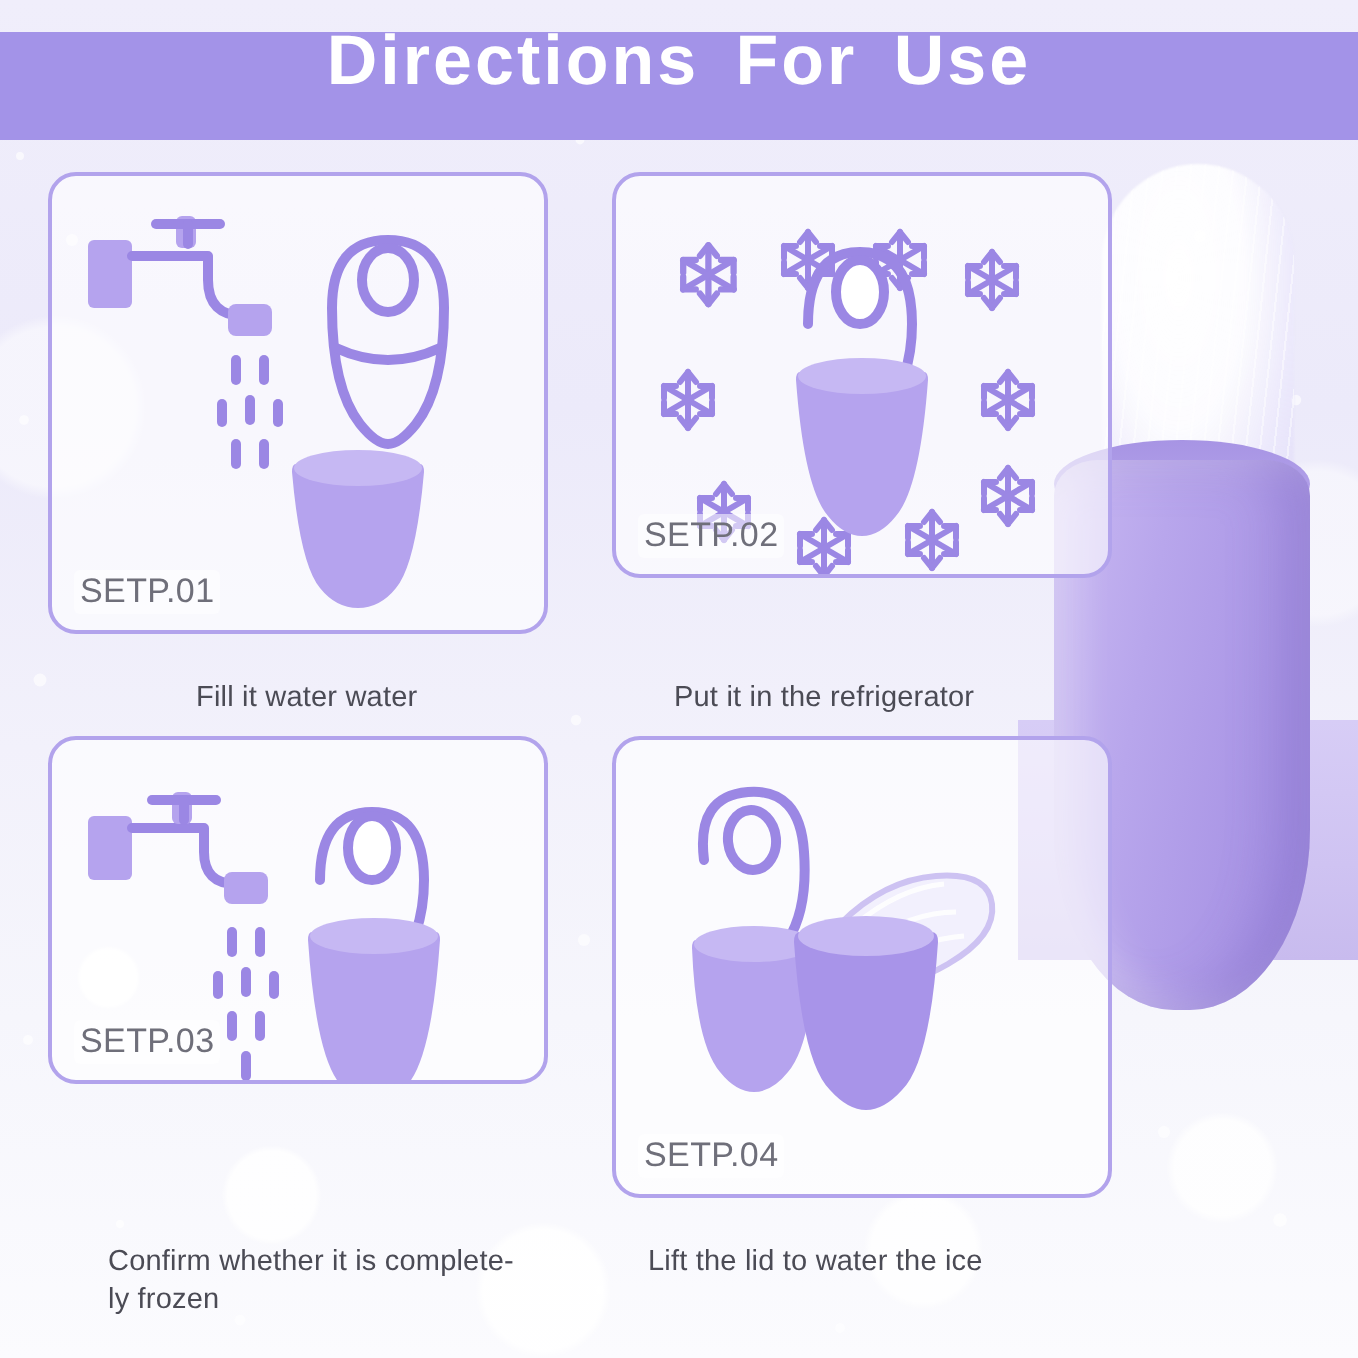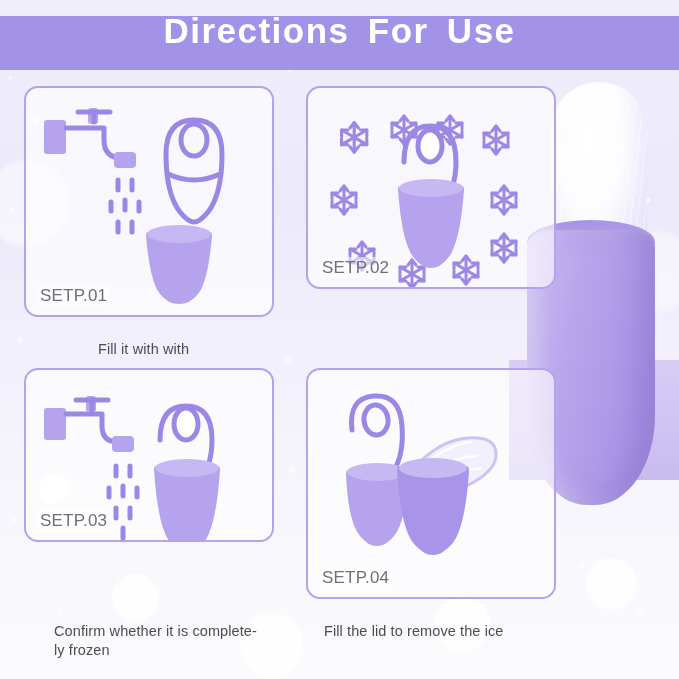--- a/index.html
+++ b/index.html
@@ -262,21 +262,21 @@
         </g>
 
         <g>
           <path class="fill" d="M122 144 h62 q2 0 2 4 q-4 46 -14 58 q-8 10 -19 10 q-11 0 -19 -10 q-10 -12 -14 -58 q0 -4 2 -4 Z"></path>
           <ellipse class="fill-light" cx="153" cy="146" rx="32" ry="9"></ellipse>
         </g>
       </svg>
     </div>
     <div class="step-badge">SETP.01</div>
   </div>
-  <div class="caption" id="caption-1">Fill it with with</div>
+  <div class="caption" id="caption-1">Fill it water water</div>
 
   <div class="panel" id="panel-2">
     <div class="panel-art">
       <svg width="246" height="227" viewBox="0 0 246 227">
         <defs>
           <g id="flake">
             <g stroke="#9b87e4" stroke-width="3" stroke-linecap="round" fill="none">
               <path d="M0 -14 V14"></path>
               <path d="M-12 -7 L12 7"></path>
               <path d="M-12 7 L12 -7"></path>
@@ -306,20 +306,21 @@
           <path class="stroke" d="M96 74 q0 -36 26 -36 q26 0 26 36 q0 14 -4 26" stroke-width="5"></path>
           <ellipse class="white" cx="122" cy="58" rx="12" ry="16"></ellipse>
           <ellipse class="stroke" cx="122" cy="58" rx="12" ry="16" stroke-width="5"></ellipse>
           <path class="fill" d="M92 98 h62 q2 0 2 4 q-4 54 -16 68 q-8 10 -17 10 q-9 0 -17 -10 q-12 -14 -16 -68 q0 -4 2 -4 Z"></path>
           <ellipse class="fill-light" cx="123" cy="100" rx="32" ry="9"></ellipse>
         </g>
       </svg>
     </div>
     <div class="step-badge">SETP.02</div>
   </div>
+  <div class="caption" id="caption-2">Put it in the refrigerator</div>
 
   <div class="panel" id="panel-3">
     <div class="panel-art">
       <svg width="246" height="227" viewBox="0 0 246 227">
 
         <g>
           <rect class="fill" x="18" y="38" width="22" height="32" rx="3"></rect>
           <path class="stroke" d="M40 44 H76 V56 Q76 72 92 72 H98"></path>
           <rect class="fill" x="60" y="26" width="10" height="16" rx="3"></rect>
           <path class="stroke" d="M50 30 H82"></path>
@@ -372,15 +373,15 @@
         </g>
 
         <g>
           <path class="fill-dark" d="M92 96 h66 q3 0 3 5 q-4 60 -18 74 q-9 10 -18 10 q-9 0 -18 -10 q-14 -14 -18 -74 q0 -5 3 -5 Z"></path>
           <ellipse class="fill-light" cx="125" cy="98" rx="34" ry="10"></ellipse>
         </g>
       </svg>
     </div>
     <div class="step-badge">SETP.04</div>
   </div>
-  <div class="caption" id="caption-4">Fill the lid to remove the ice</div>
+  <div class="caption" id="caption-4">Lift the lid to water the ice</div>
 
 </div>
 
 </body></html>

